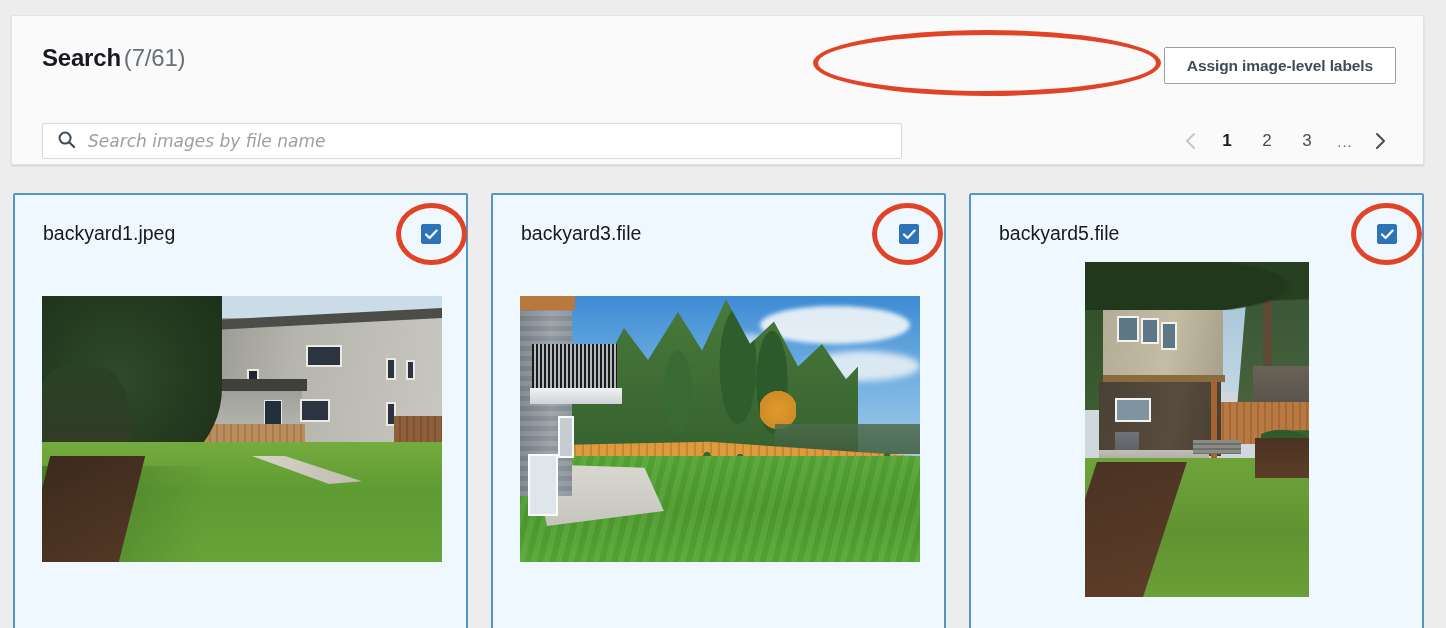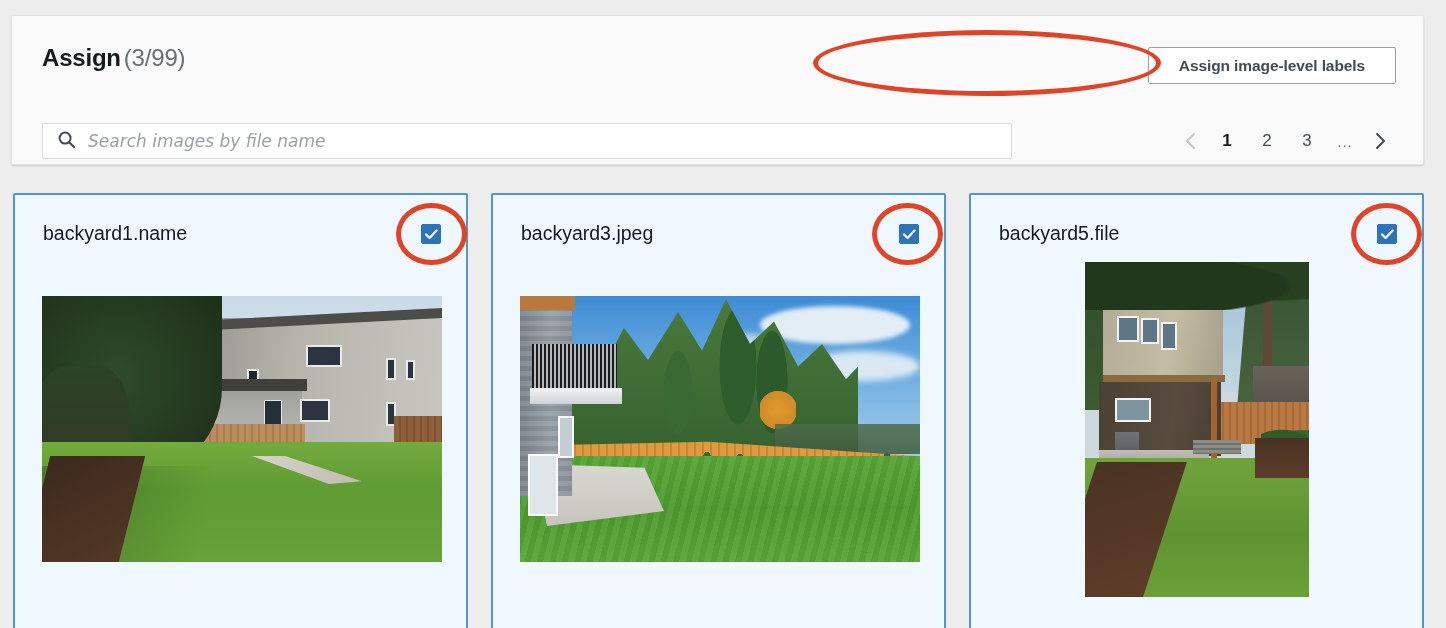--- a/index.html
+++ b/index.html
@@ -39,31 +39,31 @@
     display: flex;
   }
   .btn {
     height: 37px;
     background: #ffffff;
     border: 1px solid #9aa0a6;
     color: #3f4b55;
     font-size: 15.5px; font-weight: 700;
     letter-spacing: -0.1px;
     display: flex; align-items: center; justify-content: center;
-    padding: 0 30px;
+    padding: 0 22px;
     cursor: pointer;
     border-radius: 2px;
     white-space: nowrap;
   }
   .btn + .btn { margin-left: 4px; }
 
   
   .search {
     position: absolute; left: 30px; top: 107px;
-    width: 970px; height: 36px;
+    width: 860px; height: 36px;
     background: #ffffff;
     border: 1px solid #d9d9d9;
     border-radius: 2px;
     display: flex; align-items: center;
   }
   .search .mag { margin-left: 14px; display: block; }
   .search .ph {
     margin-left: 12px;
     font-size: 17px; font-style: italic;
     color: #9aa0a6;
@@ -290,21 +290,21 @@
   #annot-cb3 { left: 1351px; top: 203px; width: 71px; height: 62px; }
 </style>
 </head>
 <body>
 
 <div class="page">
 
   <div class="panel">
 
     <div class="panel-title">
-      <span>Assign</span><span class="count">(3/99)</span>
+      <span>Search</span><span class="count">(7/61)</span>
     </div>
 
     <div class="btn-group">
       <div class="btn">Assign image-level labels</div>
     </div>
 
     <div class="search">
       <span class="mag">
         <svg width="19" height="19" viewBox="0 0 20 20">
           <circle cx="8.5" cy="8.5" r="5.8" fill="none" stroke="#3f4b55" stroke-width="2.1"></circle>
@@ -326,21 +326,21 @@
       <div class="pg dots">...</div>
       <div class="pg arrow">
         <svg width="11" height="18" viewBox="0 0 11 18">
           <polyline points="2,2 9,9 2,16" fill="none" stroke="currentColor" stroke-width="2" stroke-linecap="round" stroke-linejoin="round"></polyline>
         </svg>
       </div>
     </div>
   </div>
 
   <div class="card" id="card1">
-    <div class="card-name">backyard1.name</div>
+    <div class="card-name">backyard1.jpeg</div>
     <div class="checkbox">
       <svg width="13" height="11" viewBox="0 0 13 11">
         <polyline points="1,5.5 4.6,9 11.6,1.6" fill="none" stroke="#ffffff" stroke-width="2.2" stroke-linecap="round" stroke-linejoin="round"></polyline>
       </svg>
     </div>
     <div class="photo" id="photo1">
       <div class="ph-layer sky"></div>
       <div class="ph-layer treeR"></div>
       <div class="ph-layer house"></div>
       <div class="ph-layer houseroof"></div>
@@ -360,21 +360,21 @@
       <div class="ph-layer treeL"></div>
       <div class="ph-layer treeL2"></div>
       <div class="ph-layer lawn"></div>
       <div class="ph-layer path"></div>
       <div class="ph-layer lawnshade"></div>
       <div class="ph-layer mulch"></div>
     </div>
   </div>
 
   <div class="card" id="card2">
-    <div class="card-name">backyard3.jpeg</div>
+    <div class="card-name">backyard3.file</div>
     <div class="checkbox">
       <svg width="13" height="11" viewBox="0 0 13 11">
         <polyline points="1,5.5 4.6,9 11.6,1.6" fill="none" stroke="#ffffff" stroke-width="2.2" stroke-linecap="round" stroke-linejoin="round"></polyline>
       </svg>
     </div>
     <div class="photo" id="photo2">
       <div class="ph-layer sky"></div>
       <div class="ph-layer cloud1"></div>
       <div class="ph-layer cloud2"></div>
       <div class="ph-layer cloud3"></div>

